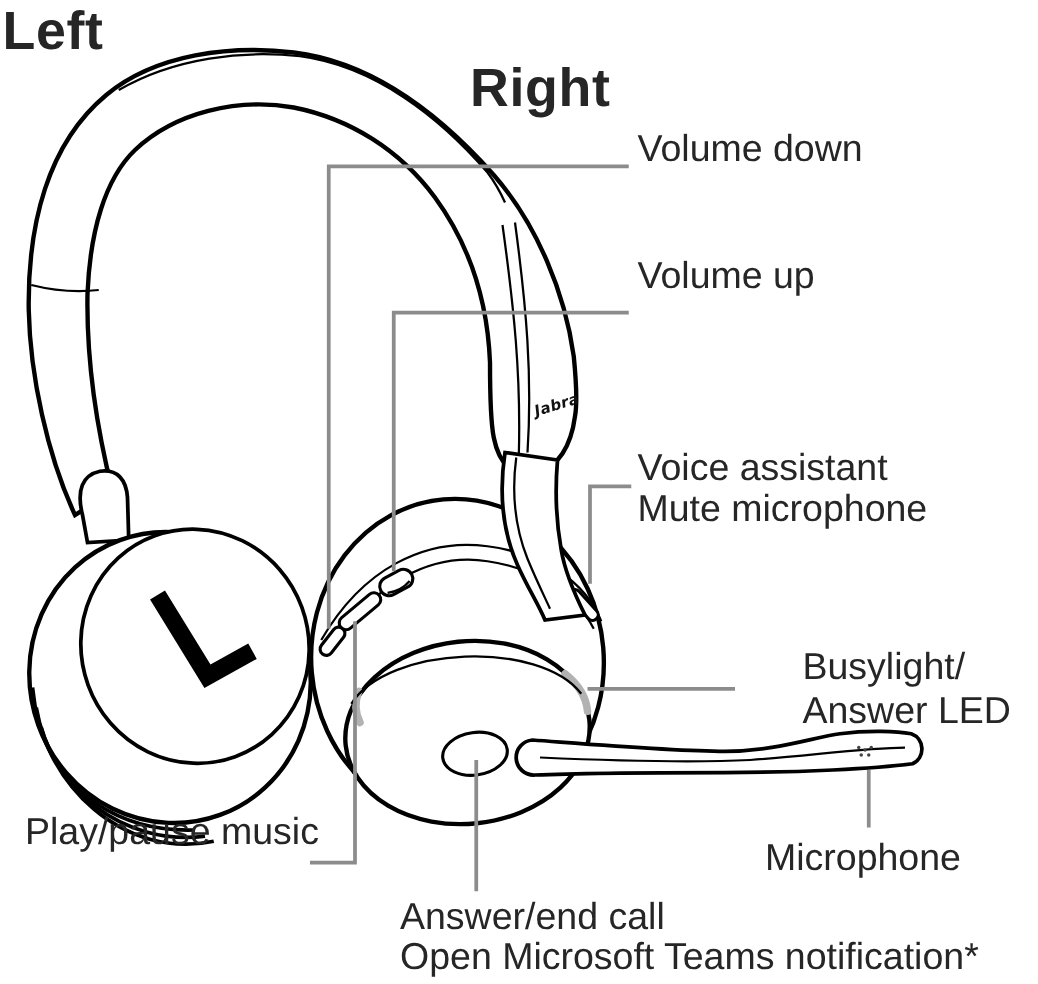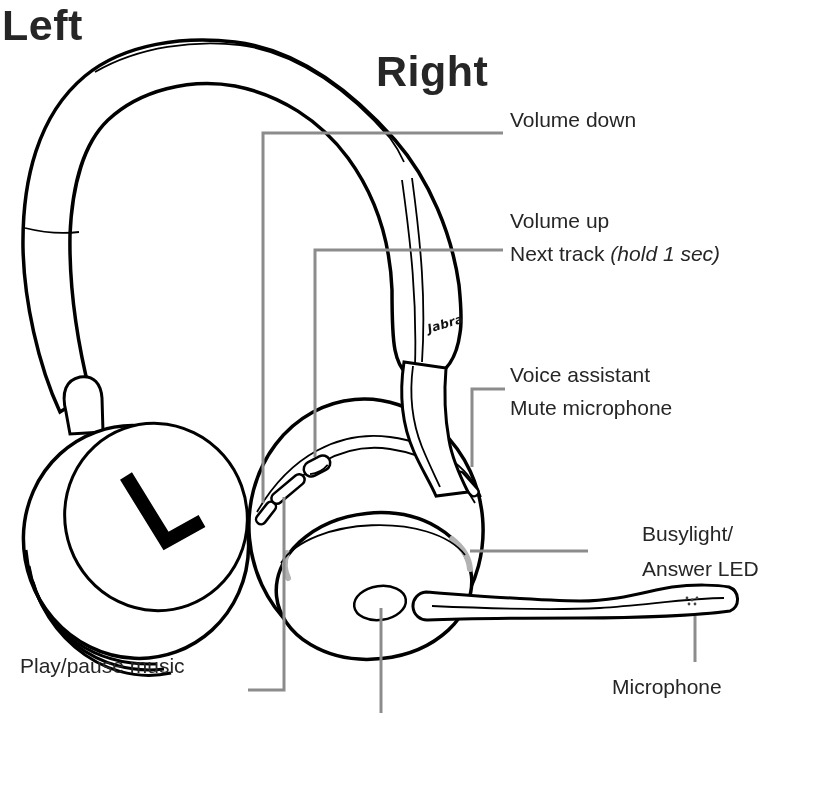--- a/index.html
+++ b/index.html
@@ -8,21 +8,21 @@
     background:var(--background,#fff);
     font-family:"Liberation Sans","DejaVu Sans",sans-serif;
     color:var(--text,#262626);
   }
   .diagram-svg{position:absolute;left:0;top:0;}
   .side-label{
     position:absolute;font-size:43px;font-weight:700;line-height:1;
     color:var(--text,#262626);letter-spacing:.5px;white-space:nowrap;
   }
   .callout{
-    position:absolute;font-size:21px;line-height:33px;white-space:nowrap;
+    position:absolute;font-size:30px;line-height:33px;white-space:nowrap;
     color:var(--text,#262626);
   }
   .callout .it{font-style:italic;}
   
   .stroke{fill:none;stroke:var(--line,#000);stroke-width:3;}
   .fillw{fill:#fff;stroke:var(--line,#000);stroke-width:3;}
   .fillw35{fill:#fff;stroke:var(--line,#000);stroke-width:3.5;}
   .thin{fill:none;stroke:var(--line,#000);stroke-width:1.8;}
   .btn{fill:#fff;stroke:var(--line,#000);stroke-width:2.5;}
   .leader{fill:none;stroke:var(--leader,#8c8c8c);stroke-width:3;}
@@ -136,31 +136,34 @@
   <div class="side-label" style="left:2px;top:4px;">Left</div>
 
   <div class="side-label" style="left:376px;top:4px;margin-top:46px;">Right</div>
 
   <div class="callout" style="left:510px;top:103px;">
     <div>Volume down</div>
   </div>
 
   <div class="callout" style="left:510px;top:204px;">
     <div>Volume up</div>
-    <div><span>Next track </span><span class="it">(hold 1 sec)</span></div>
   </div>
 
   <div class="callout" style="left:510px;top:358px;">
     <div>Voice assistant</div>
     <div>Mute microphone</div>
   </div>
 
   <div class="callout" style="left:594px;top:516px;line-height:35px;margin-left:48px;">
     <div>Busylight/</div>
     <div>Answer LED</div>
   </div>
 
   <div class="callout" style="left:612px;top:670px;text-align:center;">Microphone</div>
 
   <div class="callout" style="left:20px;top:649px;">Play/pause music</div>
 
+  <div class="callout" style="left:320px;top:718px;line-height:32px;">
+    <div>Answer/end call</div>
+    <div>Open Microsoft Teams notification*</div>
+  </div>
 
 </div>
 
 </body></html>

